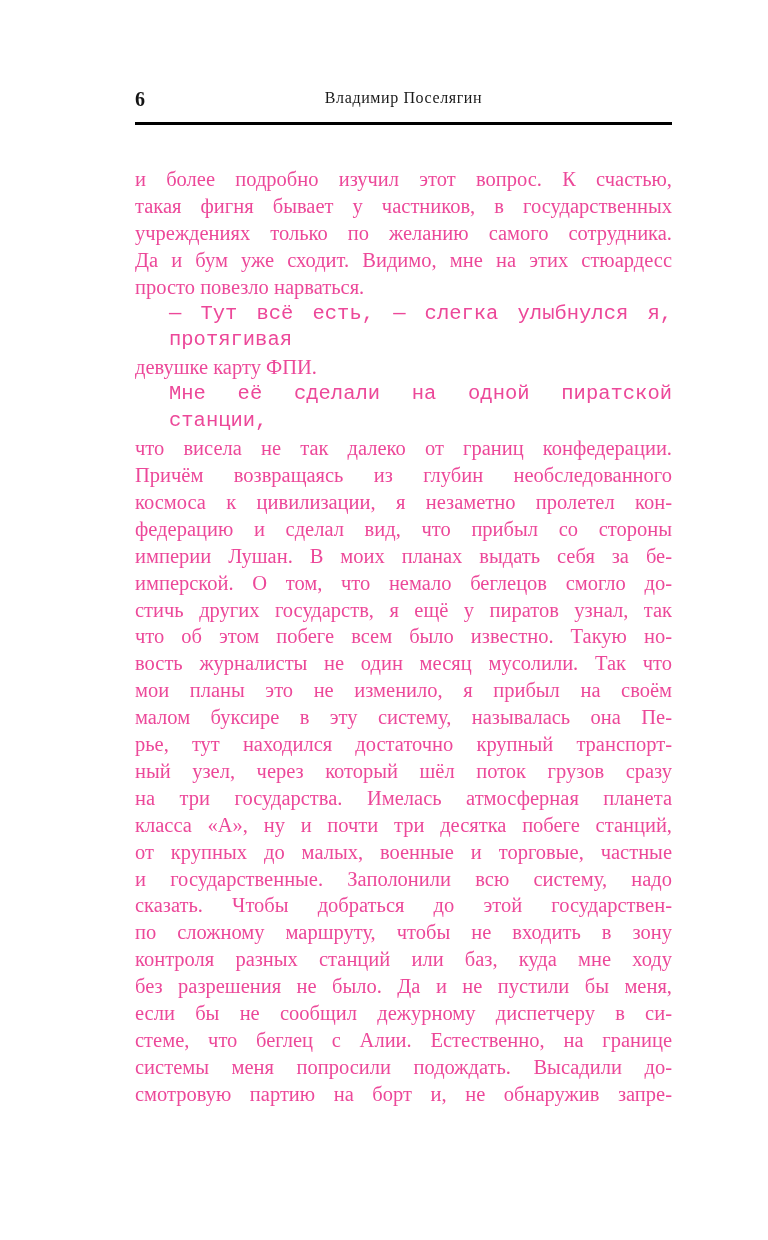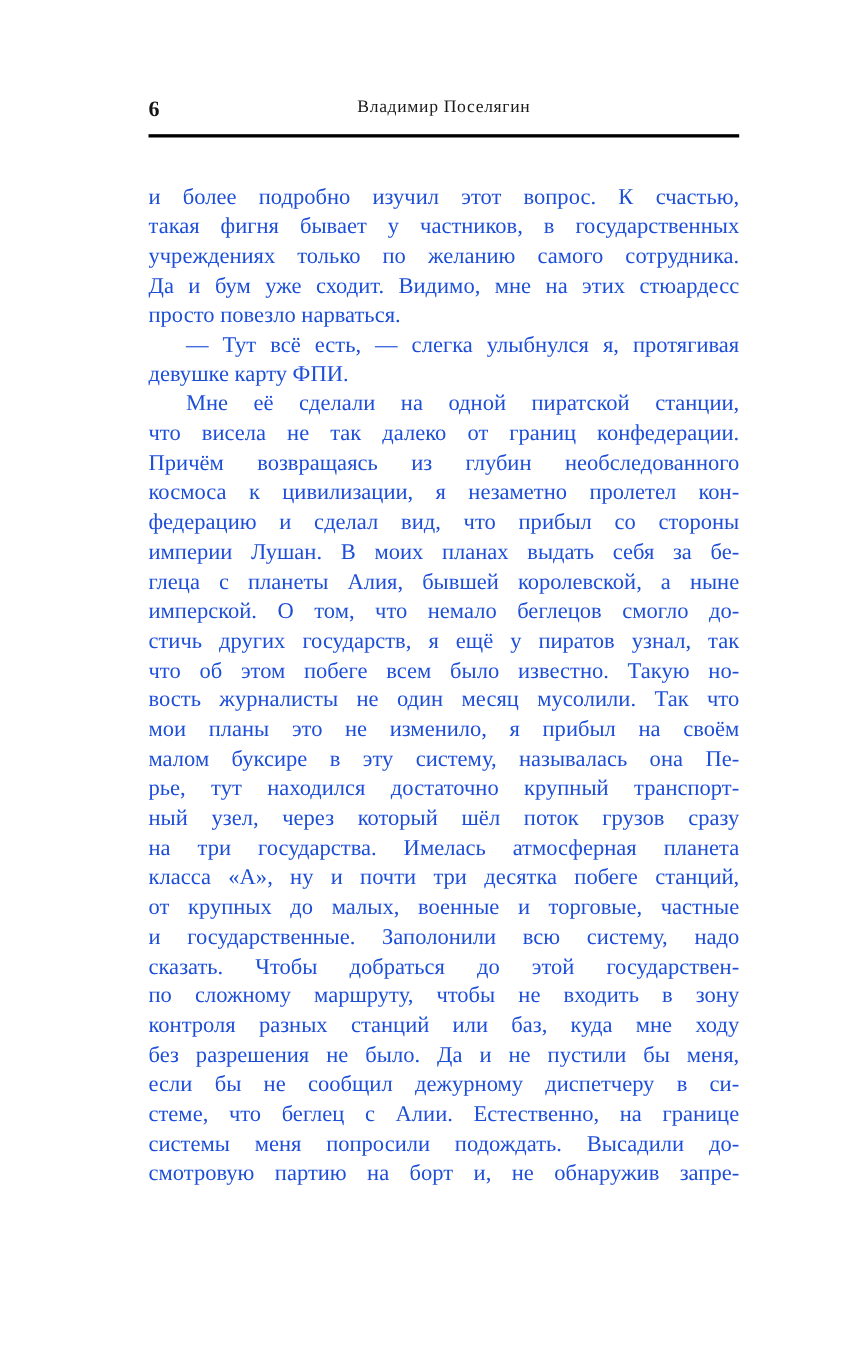--- a/index.html
+++ b/index.html
@@ -54,33 +54,34 @@
     height: 3px;
     background: #000000;
   }
   .text-block {
     position: absolute;
     top: 166px;
     left: 135px;
     width: 537px;
     font-size: 20.5px;
     line-height: 26.9px;
-    color: #1d4ed8;
+    color: #ec4899;
   }
   .paragraph { margin: 0; padding: 0; }
   .line {
     text-align: justify;
     text-align-last: justify;
     min-height: 26.9px;
   }
   .line.last-left {
     text-align-last: left;
   }
   .line.indent {
     padding-left: 34px;
+    font-family: Liberation Mono, monospace;
   }
 </style>
 </head>
 <body>
 
 <div class="page">
   <header class="page-header">
     <span class="page-number">6</span>
     <span class="running-title">Владимир Поселягин</span>
   </header>
@@ -97,21 +98,20 @@
         <div class="line indent">— Тут всё есть, — слегка улыбнулся я, протягивая</div>
         <div class="line last-left">девушке карту ФПИ.</div>
       </div>
       <div class="paragraph">
         <div class="line indent">Мне её сделали на одной пиратской станции,</div>
         <div class="line">что висела не так далеко от границ конфедерации.</div>
         <div class="line">Причём возвращаясь из глубин необследованного</div>
         <div class="line">космоса к цивилизации, я незаметно пролетел кон-</div>
         <div class="line">федерацию и сделал вид, что прибыл со стороны</div>
         <div class="line">империи Лушан. В моих планах выдать себя за бе-</div>
-        <div class="line">глеца с планеты Алия, бывшей королевской, а ныне</div>
         <div class="line">имперской. О том, что немало беглецов смогло до-</div>
         <div class="line">стичь других государств, я ещё у пиратов узнал, так</div>
         <div class="line">что об этом побеге всем было известно. Такую но-</div>
         <div class="line">вость журналисты не один месяц мусолили. Так что</div>
         <div class="line">мои планы это не изменило, я прибыл на своём</div>
         <div class="line">малом буксире в эту систему, называлась она Пе-</div>
         <div class="line">рье, тут находился достаточно крупный транспорт-</div>
         <div class="line">ный узел, через который шёл поток грузов сразу</div>
         <div class="line">на три государства. Имелась атмосферная планета</div>
         <div class="line">класса «А», ну и почти три десятка побеге станций,</div>

